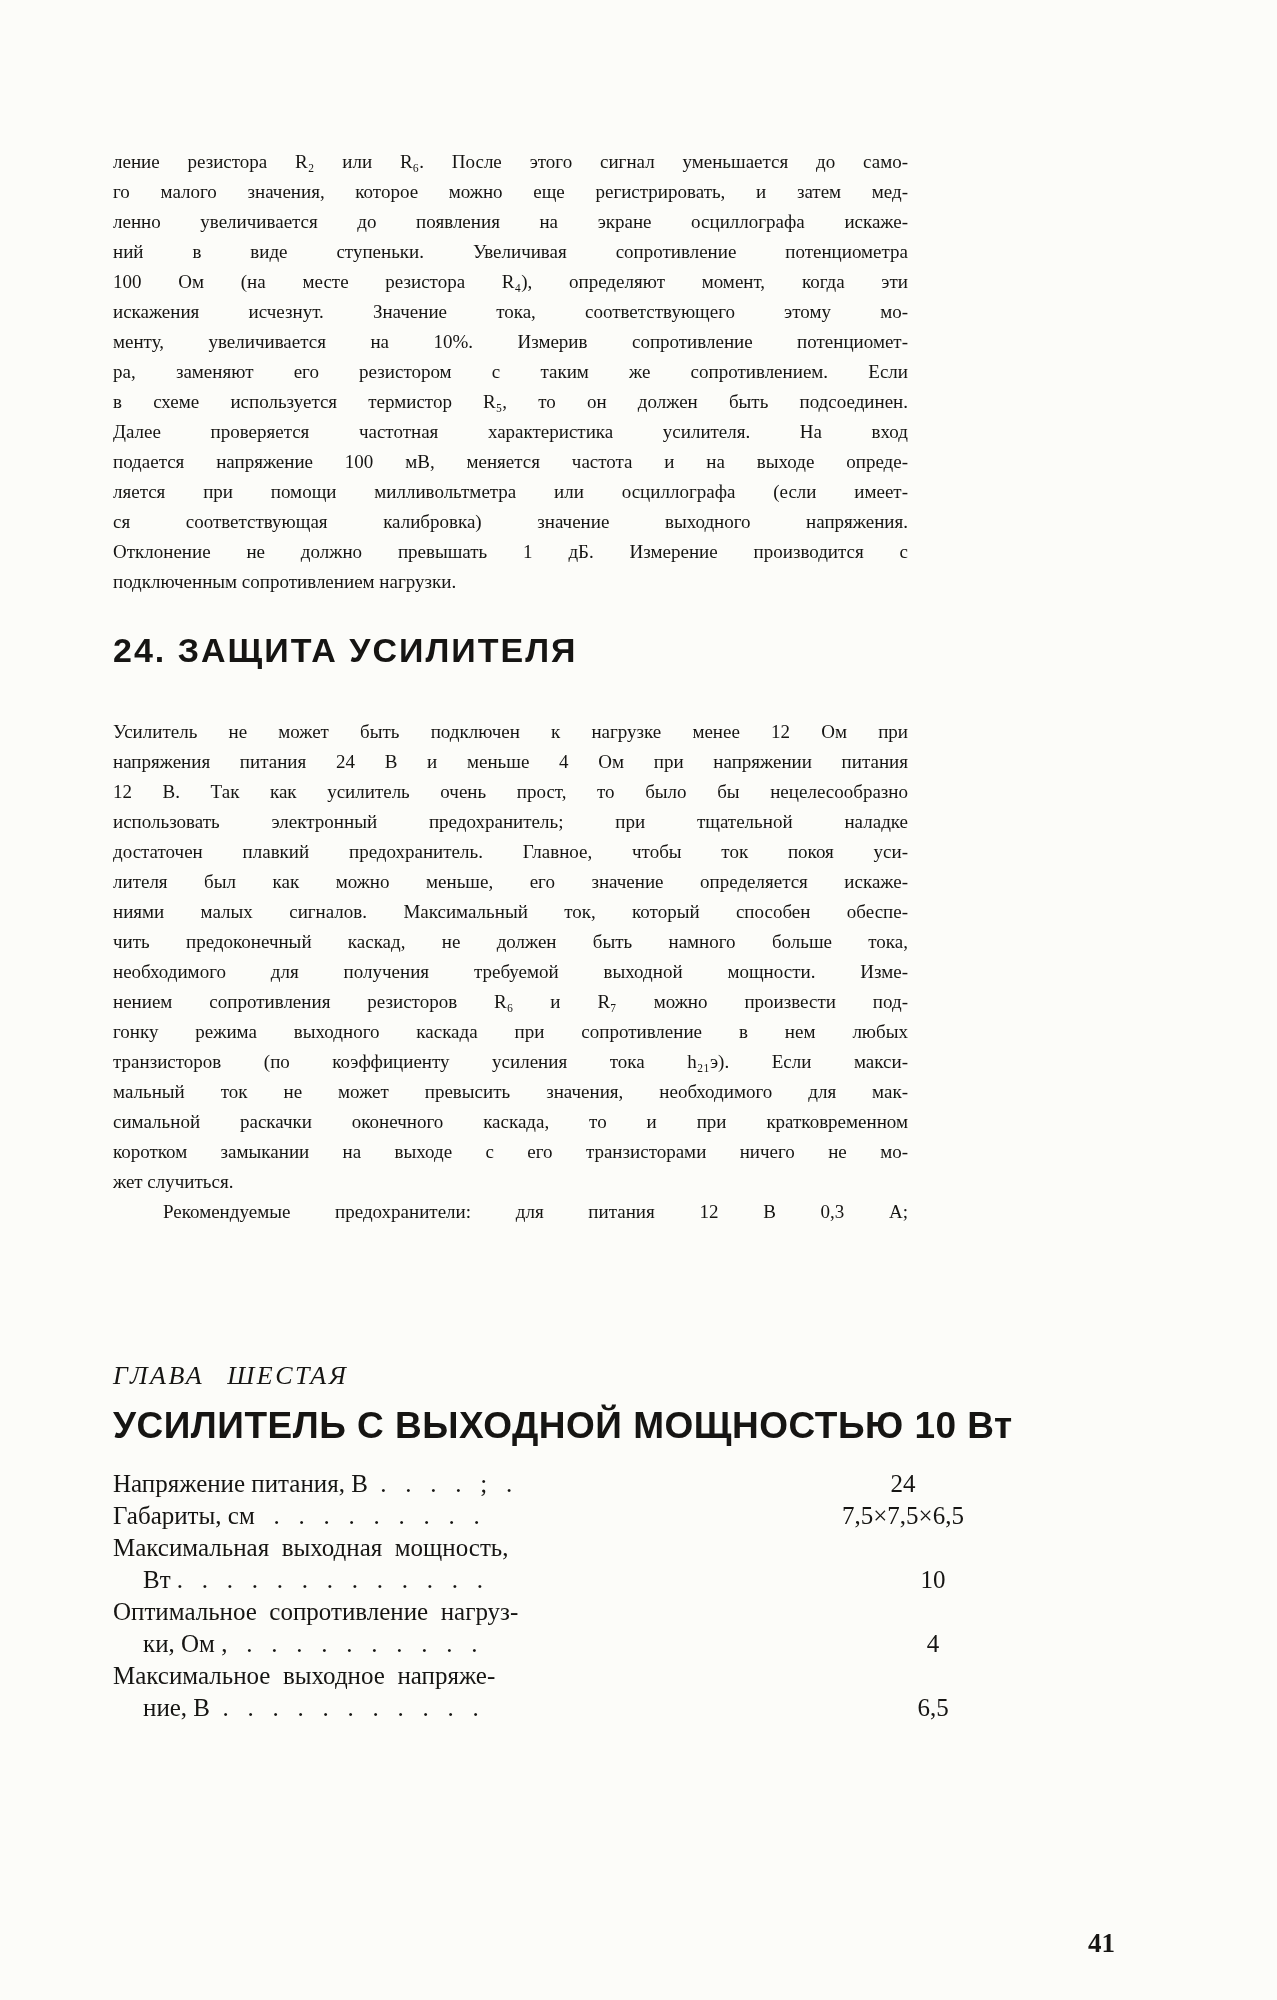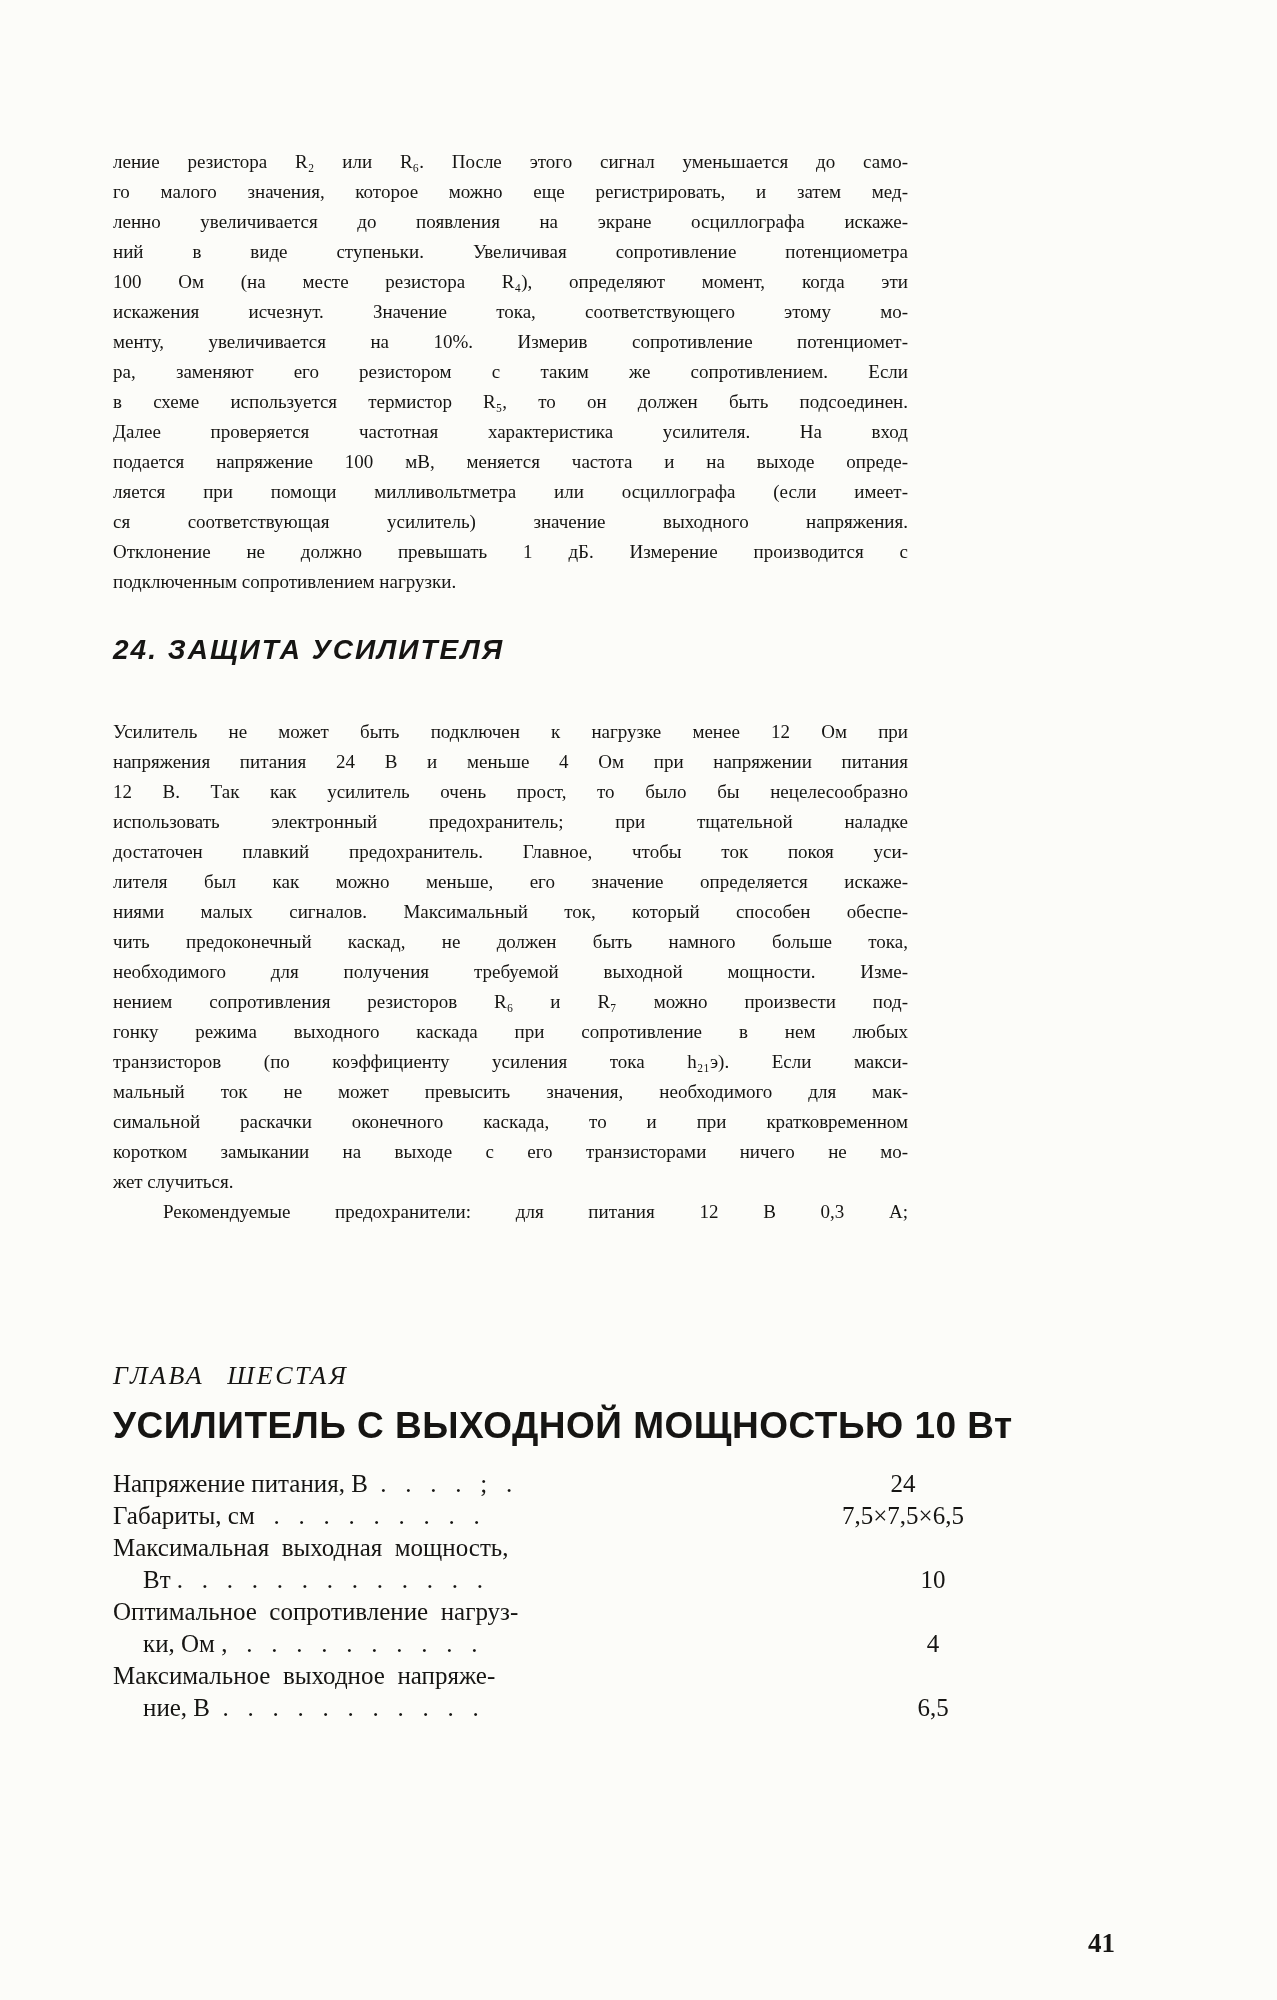--- a/index.html
+++ b/index.html
@@ -30,25 +30,24 @@
     overflow: visible;
   }
   .tline-last {
     text-align-last: left;
   }
   .para-top { margin-top: 147px; }
   .sec-heading {
     margin: 36px 0 0 0;
     font-family: "Liberation Sans", "DejaVu Sans", sans-serif;
     font-weight: bold;
-    font-size: 28px;
+    font-size: 34px;
     line-height: 34px;
     letter-spacing: 2px;
     white-space: nowrap;
-    font-style: italic;
   }
   .para-after-heading { margin-top: 50px; }
   .indent-first .tline:first-child { text-indent: 50px; }
   .chapter-kicker {
     margin-top: 135px;
     font-style: italic;
     font-size: 26px;
     line-height: 28px;
     letter-spacing: 2.5px;
     word-spacing: 14px;
@@ -111,21 +110,21 @@
         <div class="tline">ленно увеличивается до появления на экране осциллографа искаже-</div>
         <div class="tline">ний в виде ступеньки. Увеличивая  сопротивление  потенциометра</div>
         <div class="tline">100 Ом (на месте резистора R₄),  определяют  момент,  когда  эти</div>
         <div class="tline">искажения исчезнут. Значение тока, соответствующего  этому  мо-</div>
         <div class="tline">менту, увеличивается на 10%. Измерив сопротивление потенциомет-</div>
         <div class="tline">ра, заменяют  его  резистором  с таким же  сопротивлением.  Если</div>
         <div class="tline">в схеме используется термистор R₅, то он должен быть подсоединен.</div>
         <div class="tline">Далее проверяется частотная характеристика  усилителя.  На  вход</div>
         <div class="tline">подается напряжение 100 мВ, меняется частота и на выходе опреде-</div>
         <div class="tline">ляется при помощи милливольтметра или осциллографа (если имеет-</div>
-        <div class="tline">ся соответствующая усилитель) значение выходного  напряжения.</div>
+        <div class="tline">ся соответствующая калибровка) значение выходного  напряжения.</div>
         <div class="tline">Отклонение не должно превышать 1 дБ. Измерение производится с</div>
         <div class="tline tline-last">подключенным сопротивлением нагрузки.</div>
       </div>
 
     <h2 class="sec-heading">24. ЗАЩИТА УСИЛИТЕЛЯ</h2>
 
     <div class="para para-after-heading">
         <div class="tline">Усилитель не может быть подключен к нагрузке менее 12 Ом при</div>
         <div class="tline">напряжения питания 24 В и меньше 4 Ом при напряжении питания</div>
         <div class="tline">12 В. Так как усилитель очень прост, то было бы нецелесообразно</div>

